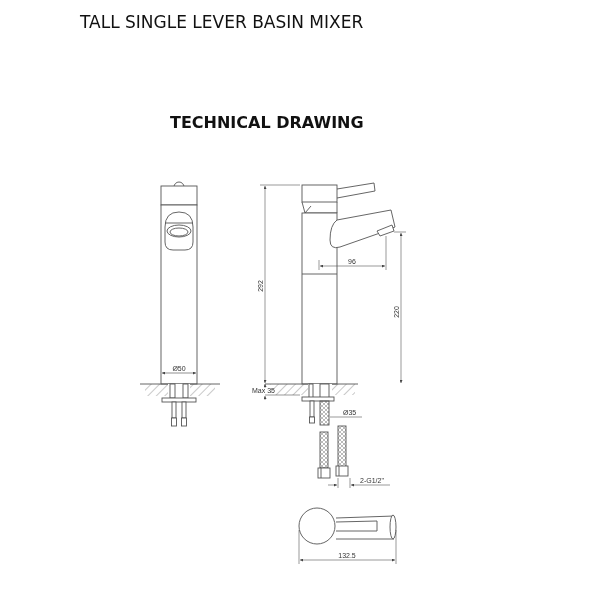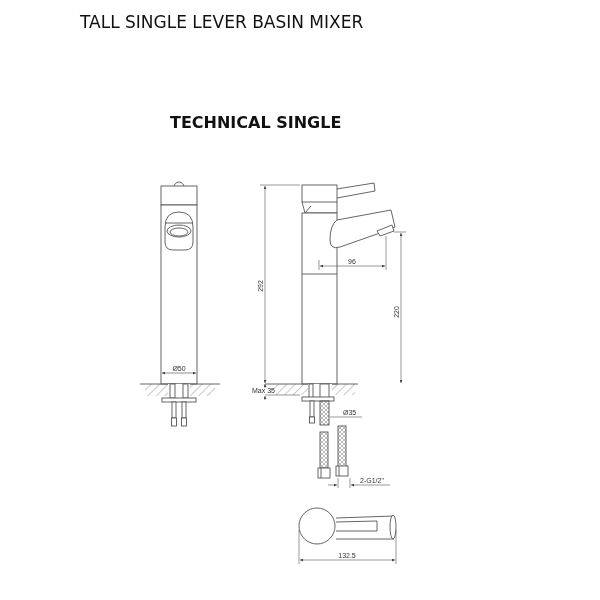--- a/index.html
+++ b/index.html
@@ -6,21 +6,21 @@
     body { width: 600px; height: 600px; position: relative; overflow: hidden; font-family: "DejaVu Sans", sans-serif; }
     .title { position: absolute; left: 80px; top: 12px; width: 400px; font-size: 17px; font-weight: normal; color: #111; letter-spacing: 0px; white-space: nowrap; font-family: "DejaVu Sans", sans-serif; }
     .subtitle { position: absolute; left: 170px; top: 113px; font-size: 16px; font-weight: bold; color: #111; white-space: nowrap; font-family: "DejaVu Sans", sans-serif; }
     svg.drawing { position: absolute; left: 0; top: 0; }
     svg text { font-family: "Liberation Sans", sans-serif; fill: #333; }
   </style>
 </head>
 <body>
 
 <div class="title">TALL SINGLE LEVER BASIN MIXER</div>
-<div class="subtitle">TECHNICAL SINGLE</div>
+<div class="subtitle">TECHNICAL DRAWING</div>
 
 <svg class="drawing" width="600" height="600" viewBox="0 0 600 600" xmlns="http://www.w3.org/2000/svg">
   <defs>
     <pattern id="hatch" patternUnits="userSpaceOnUse" width="6" height="6" patternTransform="rotate(45)">
       <line x1="0" y1="0" x2="0" y2="6" stroke="#777" stroke-width="0.8"></line>
     </pattern>
     <pattern id="braid" patternUnits="userSpaceOnUse" width="4" height="4">
       <path d="M0,0 L4,4 M4,0 L0,4" stroke="#777" stroke-width="0.5"></path>
     </pattern>
     <marker id="arr" viewBox="0 0 6 6" refX="6" refY="3" markerWidth="5" markerHeight="5" orient="auto-start-reverse">

